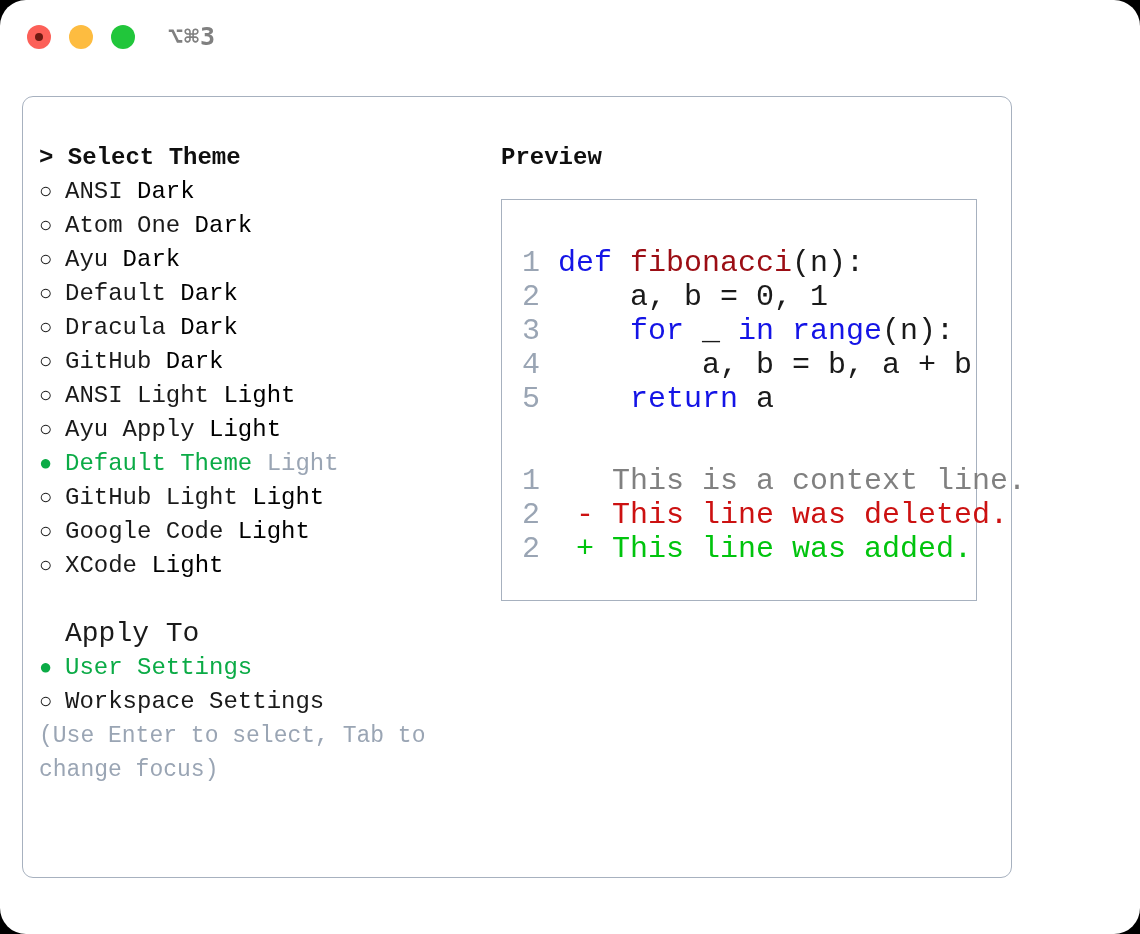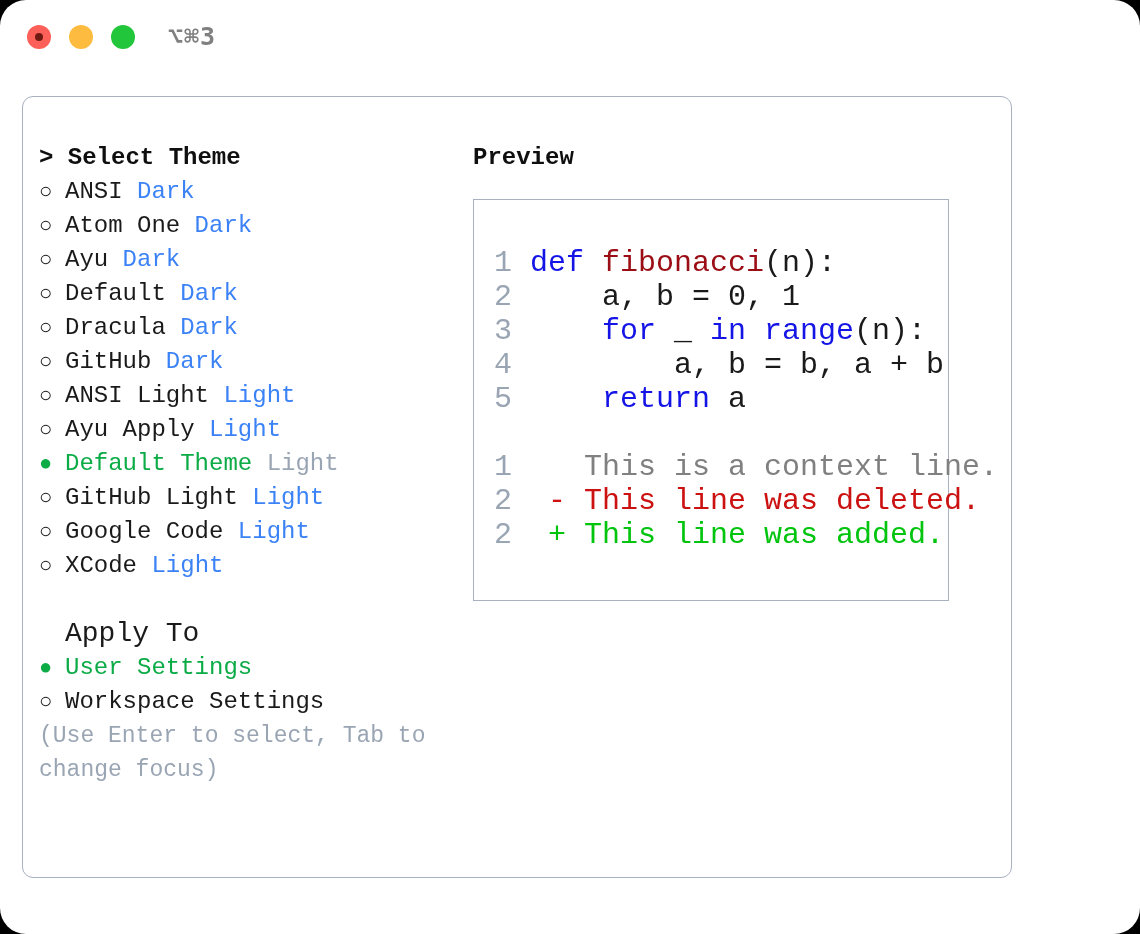--- a/index.html
+++ b/index.html
@@ -126,38 +126,38 @@
   .bullet {
     display: inline-block;
     width: 26px;
     flex: 0 0 26px;
     font-size: 22px;
   }
   .opt.sel { color: #0bab46; }
   .opt.sel .bullet { color: #0bab46; }
   .opt .label { white-space: pre; }
   .opt .tag {
-    color: #3b82f6;
+    color: #000000;
     white-space: pre;
   }
   .opt.sel .tag { color: #9aa5b4; }
 
   .spacer-sm { height: 34px; }
 
   .hint {
     font-size: 23px;
     line-height: 34px;
     color: #9aa5b4;
     width: 410px;
   }
 
   
   .right-col {
     position: absolute;
-    left: 450px;
+    left: 478px;
     top: 44px;
     width: 496px;
   }
   .preview-title {
     font-size: 24px;
     line-height: 34px;
     font-weight: bold;
     color: #0f0f0f;
   }
   .preview-box {
@@ -179,21 +179,21 @@
   }
   .ln {
     color: #9aa5b4;
     display: inline-block;
     width: 24px;
     text-align: right;
   }
   .kw  { color: #1414e6; }
   .fn  { color: #9b0d14; }
   .pl  { color: #1a1a1a; }
-  .ctx { color: #808080; }
+  .ctx { color: #808080; margin-top: 14px; }
   .del { color: #cc1111; }
   .add { color: #00c40d; }
   .blank-line { height: 34px; }
 </style>
 </head>
 <body>
 
 <div class="window">
 
   <div class="titlebar">

